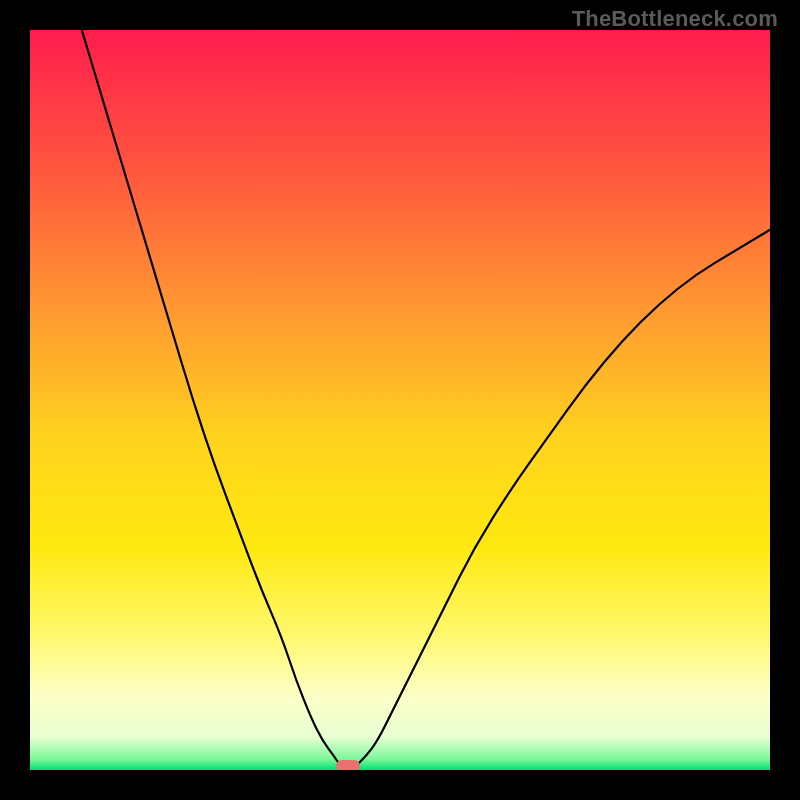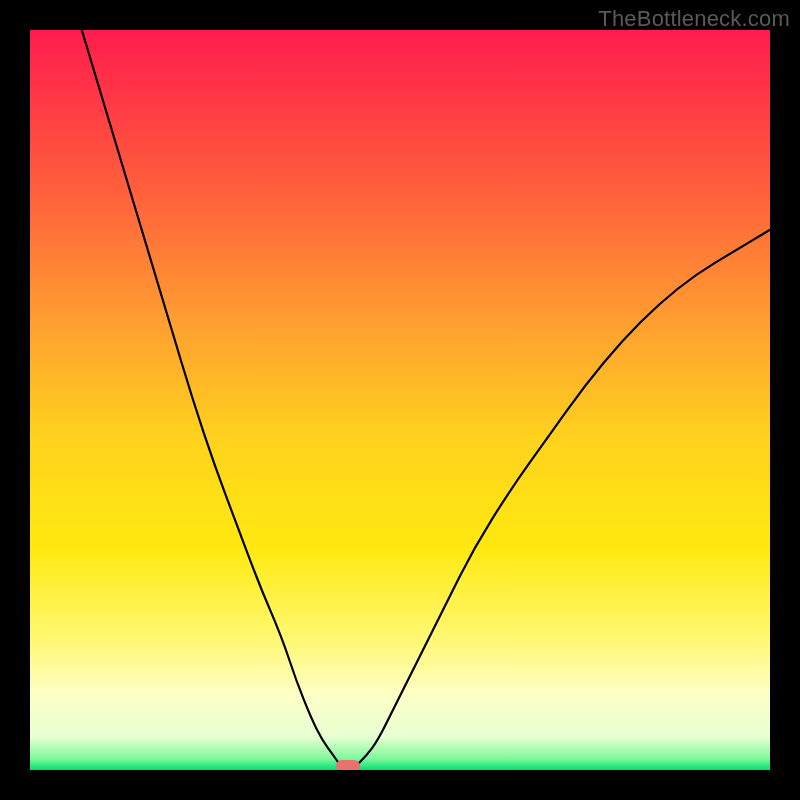--- a/index.html
+++ b/index.html
@@ -33,24 +33,24 @@
   }
   svg.curve {
     position: absolute;
     left: 0; top: 0;
     width: 740px;
     height: 740px;
   }
   .watermark {
     position: absolute;
     top: 6px;
-    right: 10px;
+    right: 22px;
     color: #5a5a5a;
     font-size: 22px;
-    font-weight: 400;
+    font-weight: 700;
     letter-spacing: 0.2px;
     user-select: none;
   }
   .marker {
     position: absolute;
     background: #e8706f;
     border-radius: 8px;
   }
 </style>
 </head>

